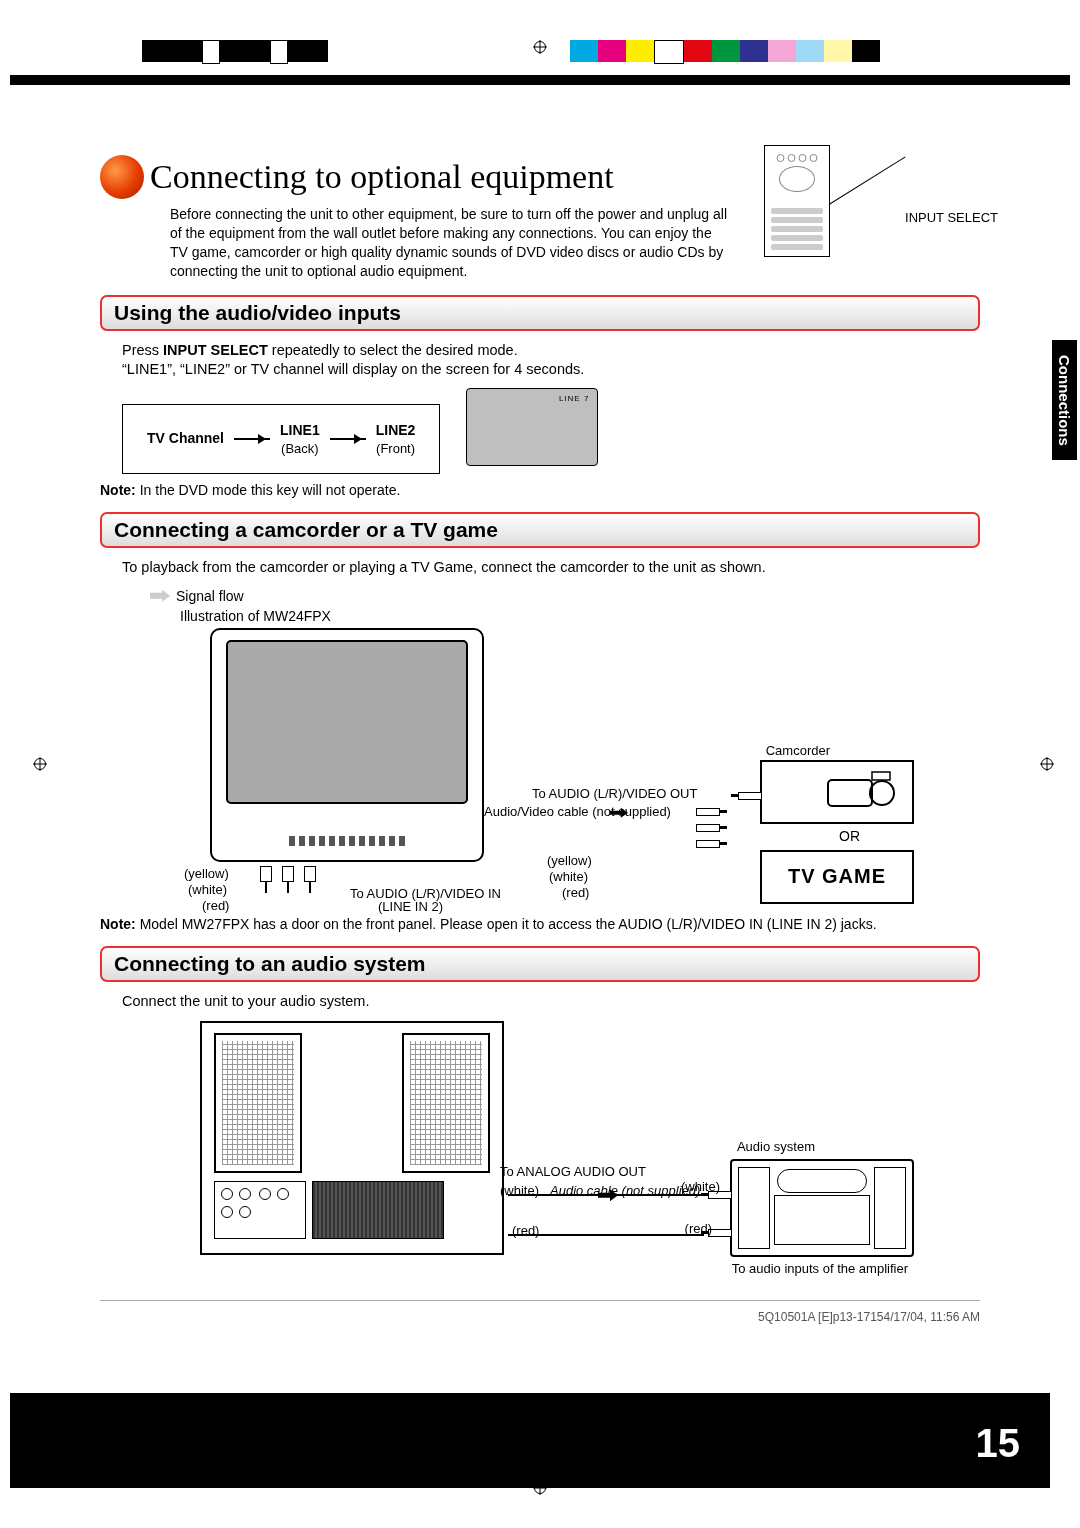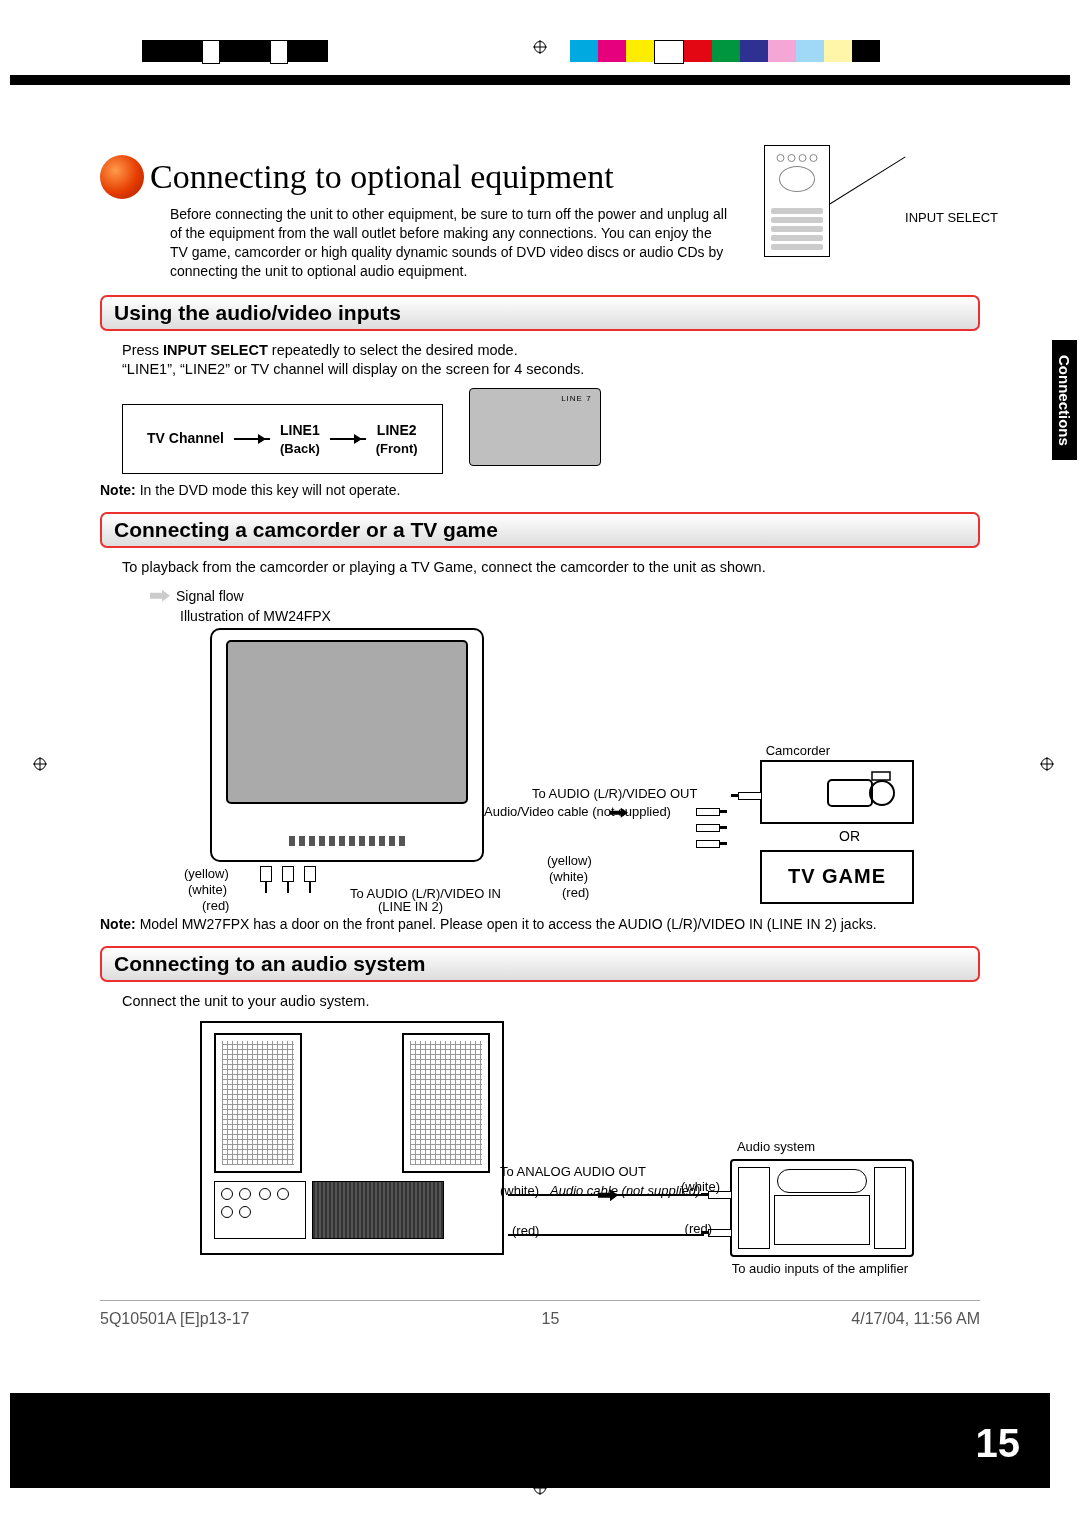--- a/index.html
+++ b/index.html
@@ -37,21 +37,21 @@
   .remote .rows{position:absolute;left:6px;right:6px;top:62px;display:flex;flex-direction:column;gap:3px}
   .remote .rows .r{height:6px;background:#ccc;border-radius:2px}
   .remote .lead{position:absolute;right:-90px;top:58px;width:90px;height:1px;background:#000;transform:rotate(-32deg);transform-origin:left center}
   .input-sel{position:absolute;right:-18px;top:55px;font-size:14px}
 
   .sect{margin-top:14px}
   .hbar{background:linear-gradient(#fff,#ddd);border:2px solid #ec2f2f;border-radius:7px;padding:4px 12px;font-weight:bold;font-size:21px}
   .bodytxt{font-size:14.5px;margin:10px 0 0 22px;line-height:1.35}
   .modebox{border:1px solid #000;display:inline-flex;align-items:center;padding:16px 24px;gap:10px;margin-top:16px;font-size:14px;font-weight:bold}
   .modebox .col{display:flex;flex-direction:column;align-items:center;font-weight:bold}
-  .modebox .sub{font-weight:bold;font-size:13px}
+  .modebox .sub{font-weight:normal;font-size:13px}
   .arrowr{position:relative;width:36px;height:1.5px;background:#000}
   .arrowr::after{content:"";position:absolute;right:-1px;top:50%;transform:translateY(-50%);border:5px solid transparent;border-left:8px solid #000}
   .tvscreenbox{display:inline-block;vertical-align:top;margin-left:26px;width:130px;height:76px;border:1px solid #000;border-radius:4px;background:#bfbfbf;position:relative}
   .tvscreenbox .lbl{position:absolute;right:8px;top:5px;font-size:8px;letter-spacing:1px}
   .note{font-size:14px;margin-top:8px}
   .labeltxt{font-size:13px}
 
   
   .diagram{position:relative;margin-top:10px;height:320px}
   .sigflow{position:absolute;left:50px;top:0;display:flex;align-items:center;gap:6px;font-size:14px}
@@ -112,21 +112,21 @@
   .stereo .jack{position:absolute;left:-24px;width:22px;height:6px;border:1px solid #000;background:#fff}
   .stereo .jack::before{content:"";position:absolute;left:-8px;top:1px;width:8px;height:3px;background:#000}
   .stereo .j1{top:30px}.stereo .j2{top:68px}
   .l-wh2{right:260px;top:158px}
   .l-rd2{right:268px;top:200px}
   .l-toamp{right:72px;top:240px}
   .cl21{position:absolute;height:2px;background:#000;left:408px;top:173px;width:196px}
   .cl22{position:absolute;height:2px;background:#000;left:408px;top:213px;width:196px}
   .darr2{position:absolute;width:20px;height:12px;background:#000;left:498px;top:168px;clip-path:polygon(0 30%,60% 30%,60% 0,100% 50%,60% 100%,60% 70%,0 70%)}
 
-  .footer{position:absolute;left:100px;right:100px;top:1310px;font-size:16px;display:flex;justify-content:space-between;color:#555}
+  .footer{position:absolute;left:100px;right:100px;top:1310px;font-size:12px;display:flex;justify-content:flex-end;color:#555}
   .footrule{position:absolute;left:100px;right:100px;top:1300px;height:1px;background:#aaa}
 </style>
 </head>
 <body>
 <div class="page">
 
   <div class="cropbars-top">
     <div class="bw">
       <span style="width:60px;background:#000"></span>
         <span style="width:16px;background:#fff;border:1px solid #000"></span>

